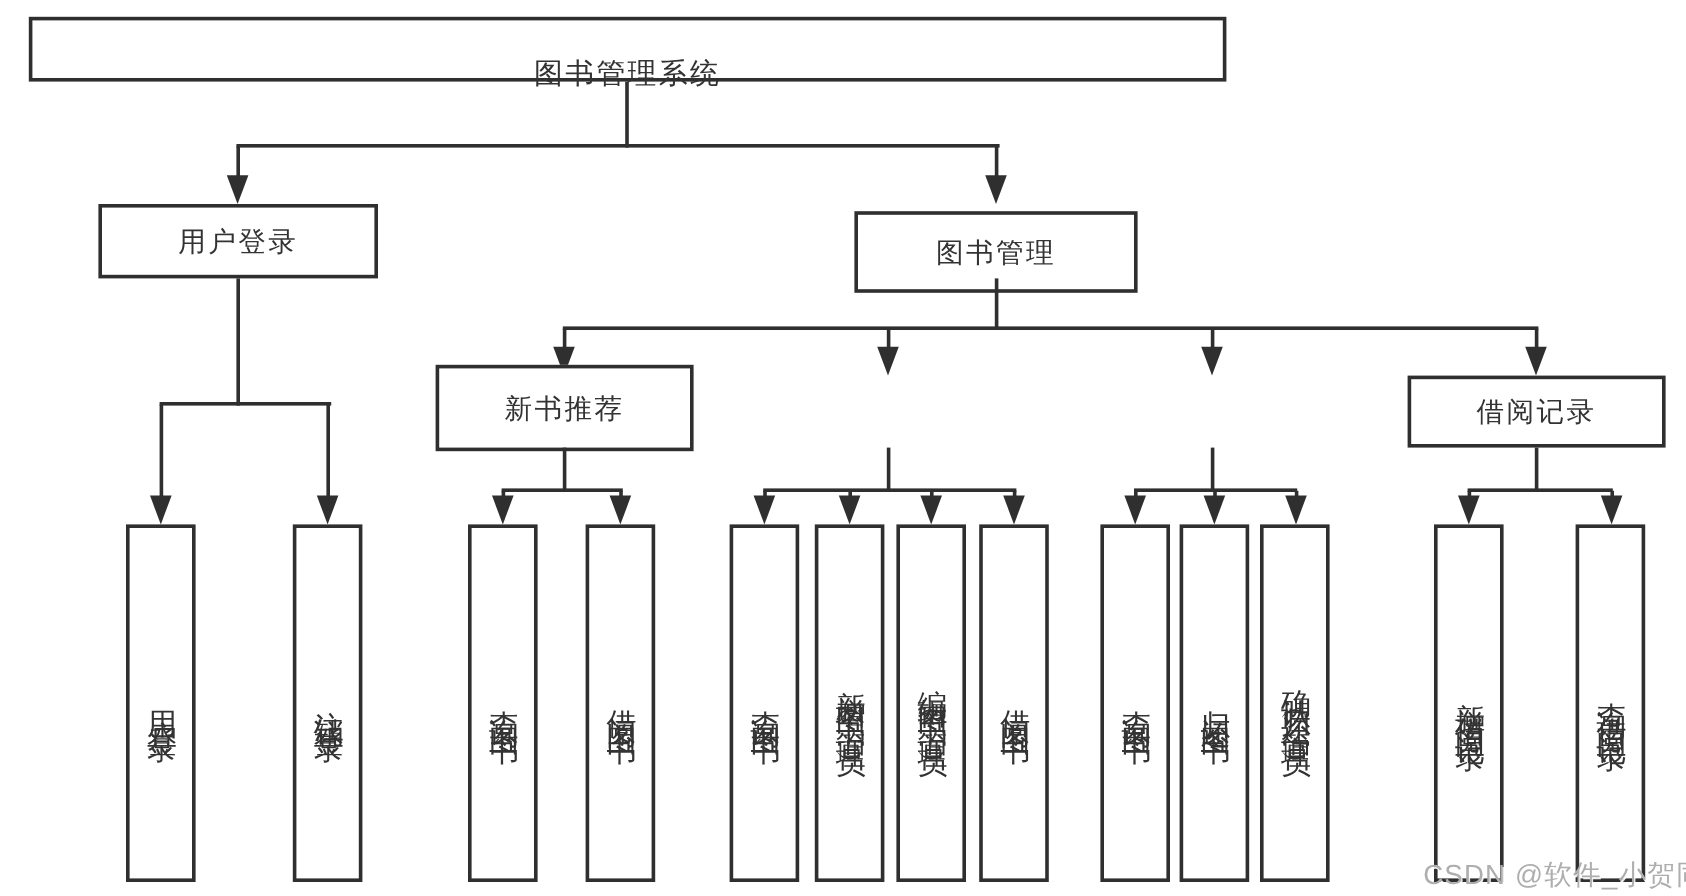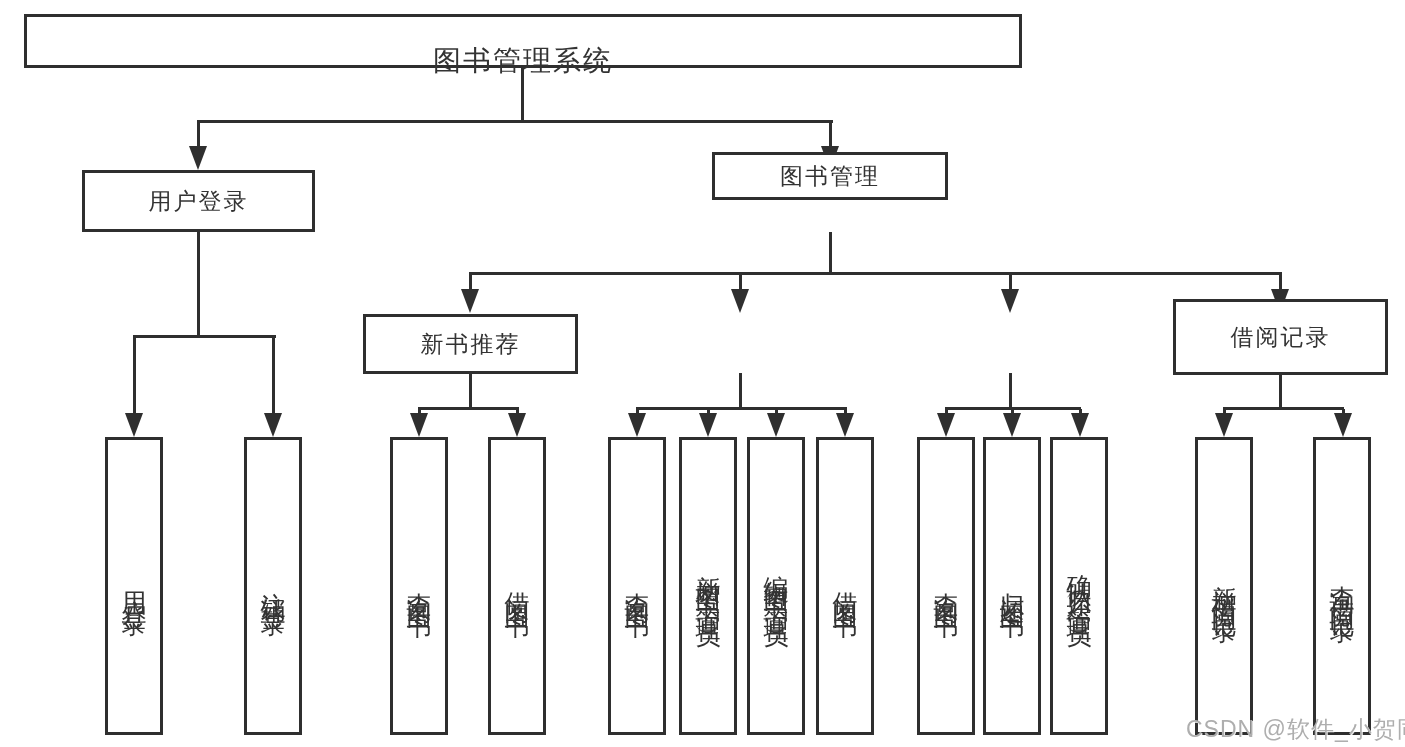--- a/index.html
+++ b/index.html
@@ -5,21 +5,21 @@
   html,body{margin:0;padding:0;background:#ffffff;}
   .stage{
     position:relative;width:1405px;height:747px;background:#ffffff;
     font-family:"Liberation Sans", sans-serif;color:#333333;overflow:hidden;
   }
   .box{
     position:absolute;box-sizing:border-box;border:3px solid #2f2f2f;background:#ffffff;
     display:flex;align-items:center;justify-content:center;
   }
   .hlabel{font-size:23px;letter-spacing:2px;color:#333333;white-space:nowrap;}
-  .root-label{font-size:28px;margin-top:40px;}
+  .root-label{font-size:24px;margin-top:40px;}
   .leaf{top:437px;width:58px;height:298px;}
   .vtext{
     writing-mode:vertical-lr;text-orientation:mixed;line-height:1;
     font-size:25px;letter-spacing:7px;color:#333333;white-space:nowrap;
   }
   .line{position:absolute;background:#2f2f2f;}
   .arrow{
     position:absolute;width:0;height:0;
     border-left:9px solid transparent;border-right:9px solid transparent;
     border-top:24px solid #2f2f2f;
@@ -42,21 +42,21 @@
   <div class="line" style="left:521px;top:68px;width:3px;height:55px;"></div>
   <div class="line" style="left:197px;top:120px;width:636px;height:3px;"></div>
   <div class="line" style="left:197px;top:122px;width:3px;height:30px;"></div>
   <div class="arrow" style="left:189px;top:146px;"></div>
   <div class="line" style="left:829px;top:122px;width:3px;height:30px;"></div>
   <div class="arrow" style="left:821px;top:146px;"></div>
 
   <div class="box" style="left:82px;top:170px;width:233px;height:62px;">
     <span class="hlabel">用户登录</span>
   </div>
-  <div class="box" style="left:712px;top:152px;width:236px;height:48px;">
+  <div class="box" style="left:712px;top:176px;width:236px;height:68px;">
     <span class="hlabel">图书管理</span>
   </div>
 
   <div class="line" style="left:197px;top:232px;width:3px;height:106px;"></div>
   <div class="line" style="left:133px;top:335px;width:143px;height:3px;"></div>
   <div class="line" style="left:133px;top:337px;width:3px;height:80px;"></div>
   <div class="arrow" style="left:125px;top:413px;"></div>
   <div class="line" style="left:272px;top:337px;width:3px;height:80px;"></div>
   <div class="arrow" style="left:264px;top:413px;"></div>
 
@@ -64,24 +64,24 @@
   <div class="line" style="left:469px;top:272px;width:813px;height:3px;"></div>
   <div class="line" style="left:469px;top:274px;width:3px;height:20px;"></div>
   <div class="arrow" style="left:461px;top:289px;"></div>
   <div class="line" style="left:739px;top:274px;width:3px;height:20px;"></div>
   <div class="arrow" style="left:731px;top:289px;"></div>
   <div class="line" style="left:1009px;top:274px;width:3px;height:20px;"></div>
   <div class="arrow" style="left:1001px;top:289px;"></div>
   <div class="line" style="left:1279px;top:274px;width:3px;height:20px;"></div>
   <div class="arrow" style="left:1271px;top:289px;"></div>
 
-  <div class="box" style="left:363px;top:314px;width:215px;height:60px;">
+  <div class="box" style="left:363px;top:304px;width:215px;height:72px;">
     <span class="hlabel">新书推荐</span>
   </div>
-  <div class="box" style="left:1173px;top:299px;width:215px;height:76px;">
+  <div class="box" style="left:1173px;top:313px;width:215px;height:60px;">
     <span class="hlabel">借阅记录</span>
   </div>
 
   <div class="line" style="left:469px;top:373px;width:3px;height:37px;"></div>
   <div class="line" style="left:418px;top:407px;width:101px;height:3px;"></div>
   <div class="line" style="left:418px;top:409px;width:3px;height:10px;"></div>
   <div class="arrow" style="left:410px;top:413px;"></div>
   <div class="line" style="left:516px;top:409px;width:3px;height:10px;"></div>
   <div class="arrow" style="left:508px;top:413px;"></div>
 

